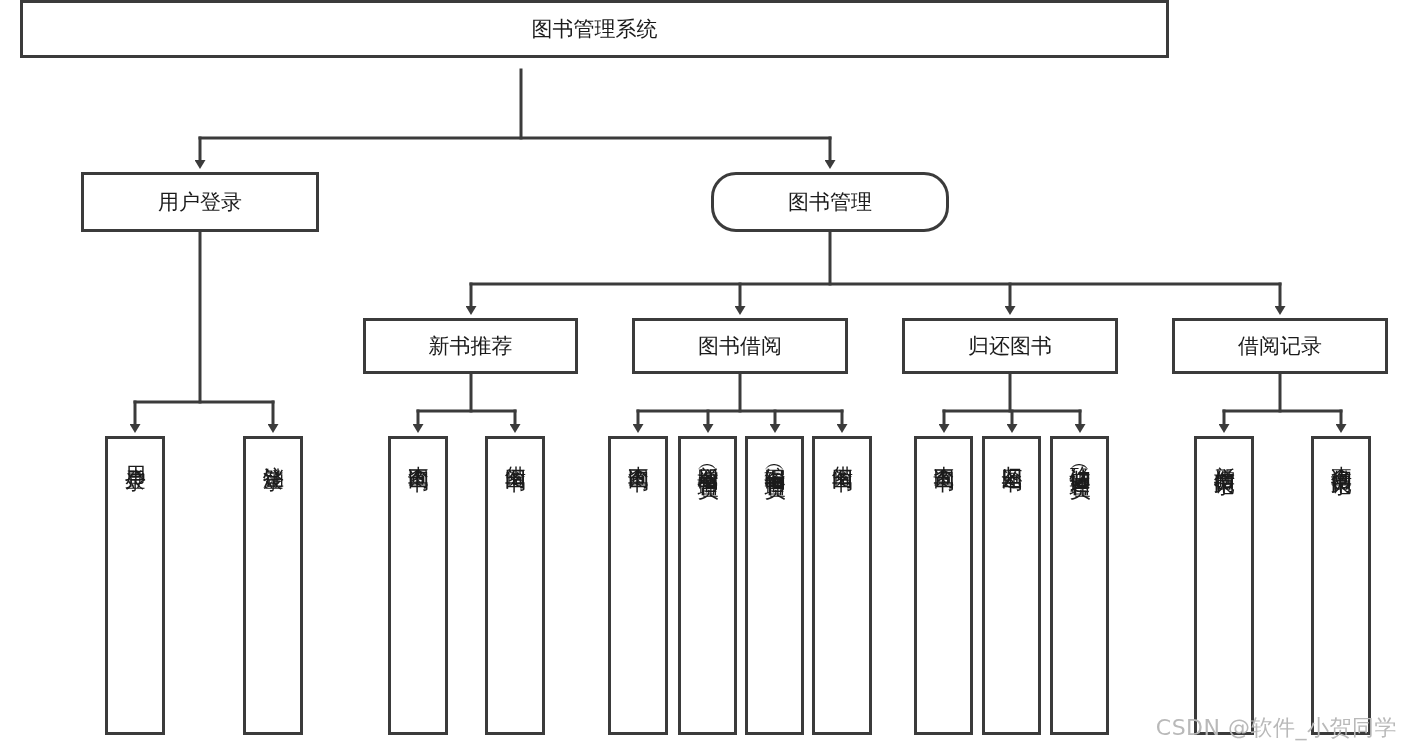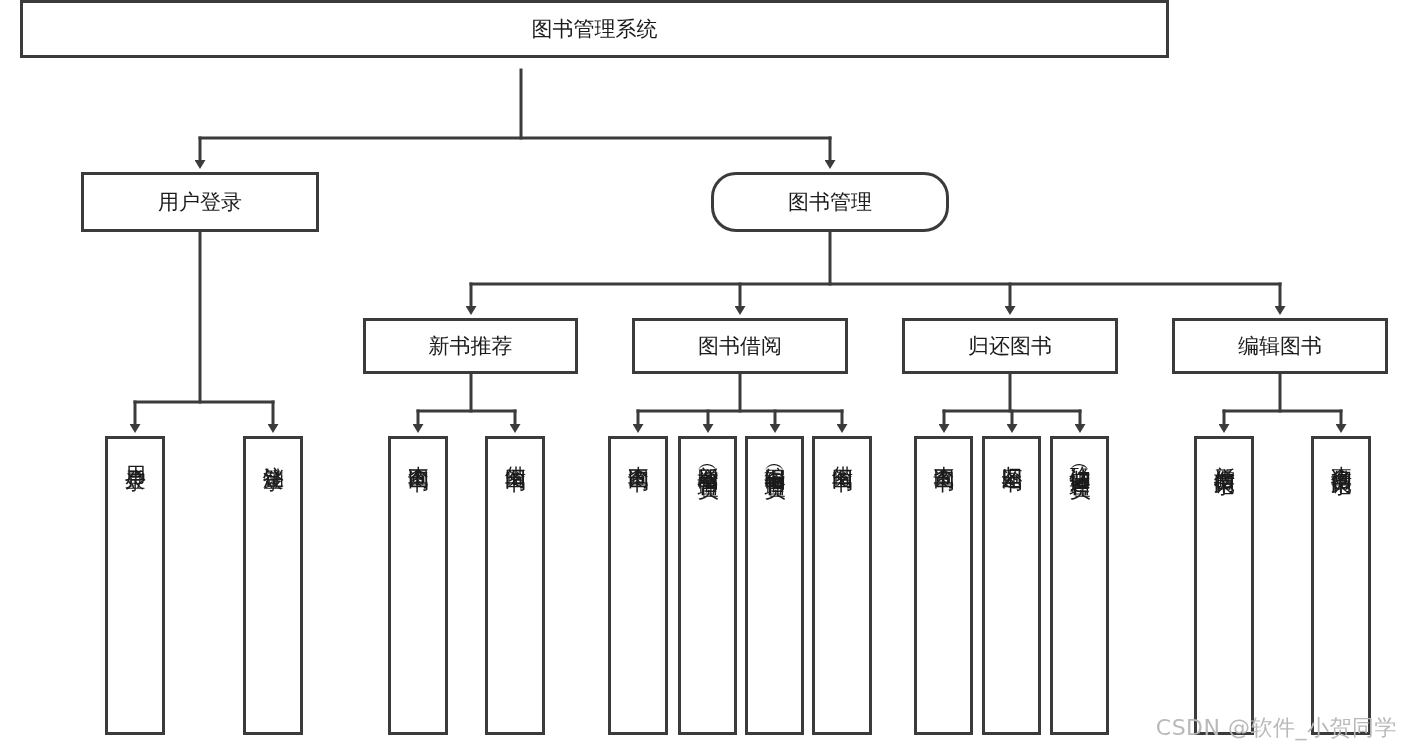--- a/index.html
+++ b/index.html
@@ -136,21 +136,21 @@
   <div class="node-box horizontal" style="left: 363px; top: 318px; width: 215px; height: 56px;">
     <span class="node-label">新书推荐</span>
   </div>
   <div class="node-box horizontal" style="left: 632px; top: 318px; width: 216px; height: 56px; justify-content: center;">
     <span class="node-label">图书借阅</span>
   </div>
   <div class="node-box horizontal" style="left: 902px; top: 318px; width: 216px; height: 56px;">
     <span class="node-label">归还图书</span>
   </div>
   <div class="node-box horizontal" style="left: 1172px; top: 318px; width: 216px; height: 56px;">
-    <span class="node-label">编辑图书</span>
+    <span class="node-label">借阅记录</span>
   </div>
 
   <div class="node-box vertical" style="left: 105px; top: 436px; width: 60px; height: 299px;">
     <span class="node-label">用户登录</span>
   </div>
   <div class="node-box vertical" style="left: 243px; top: 436px; width: 60px; height: 299px;">
     <span class="node-label">注销登录</span>
   </div>
   <div class="node-box vertical" style="left: 388px; top: 436px; width: 60px; height: 299px;">
     <span class="node-label">查询图书</span>

